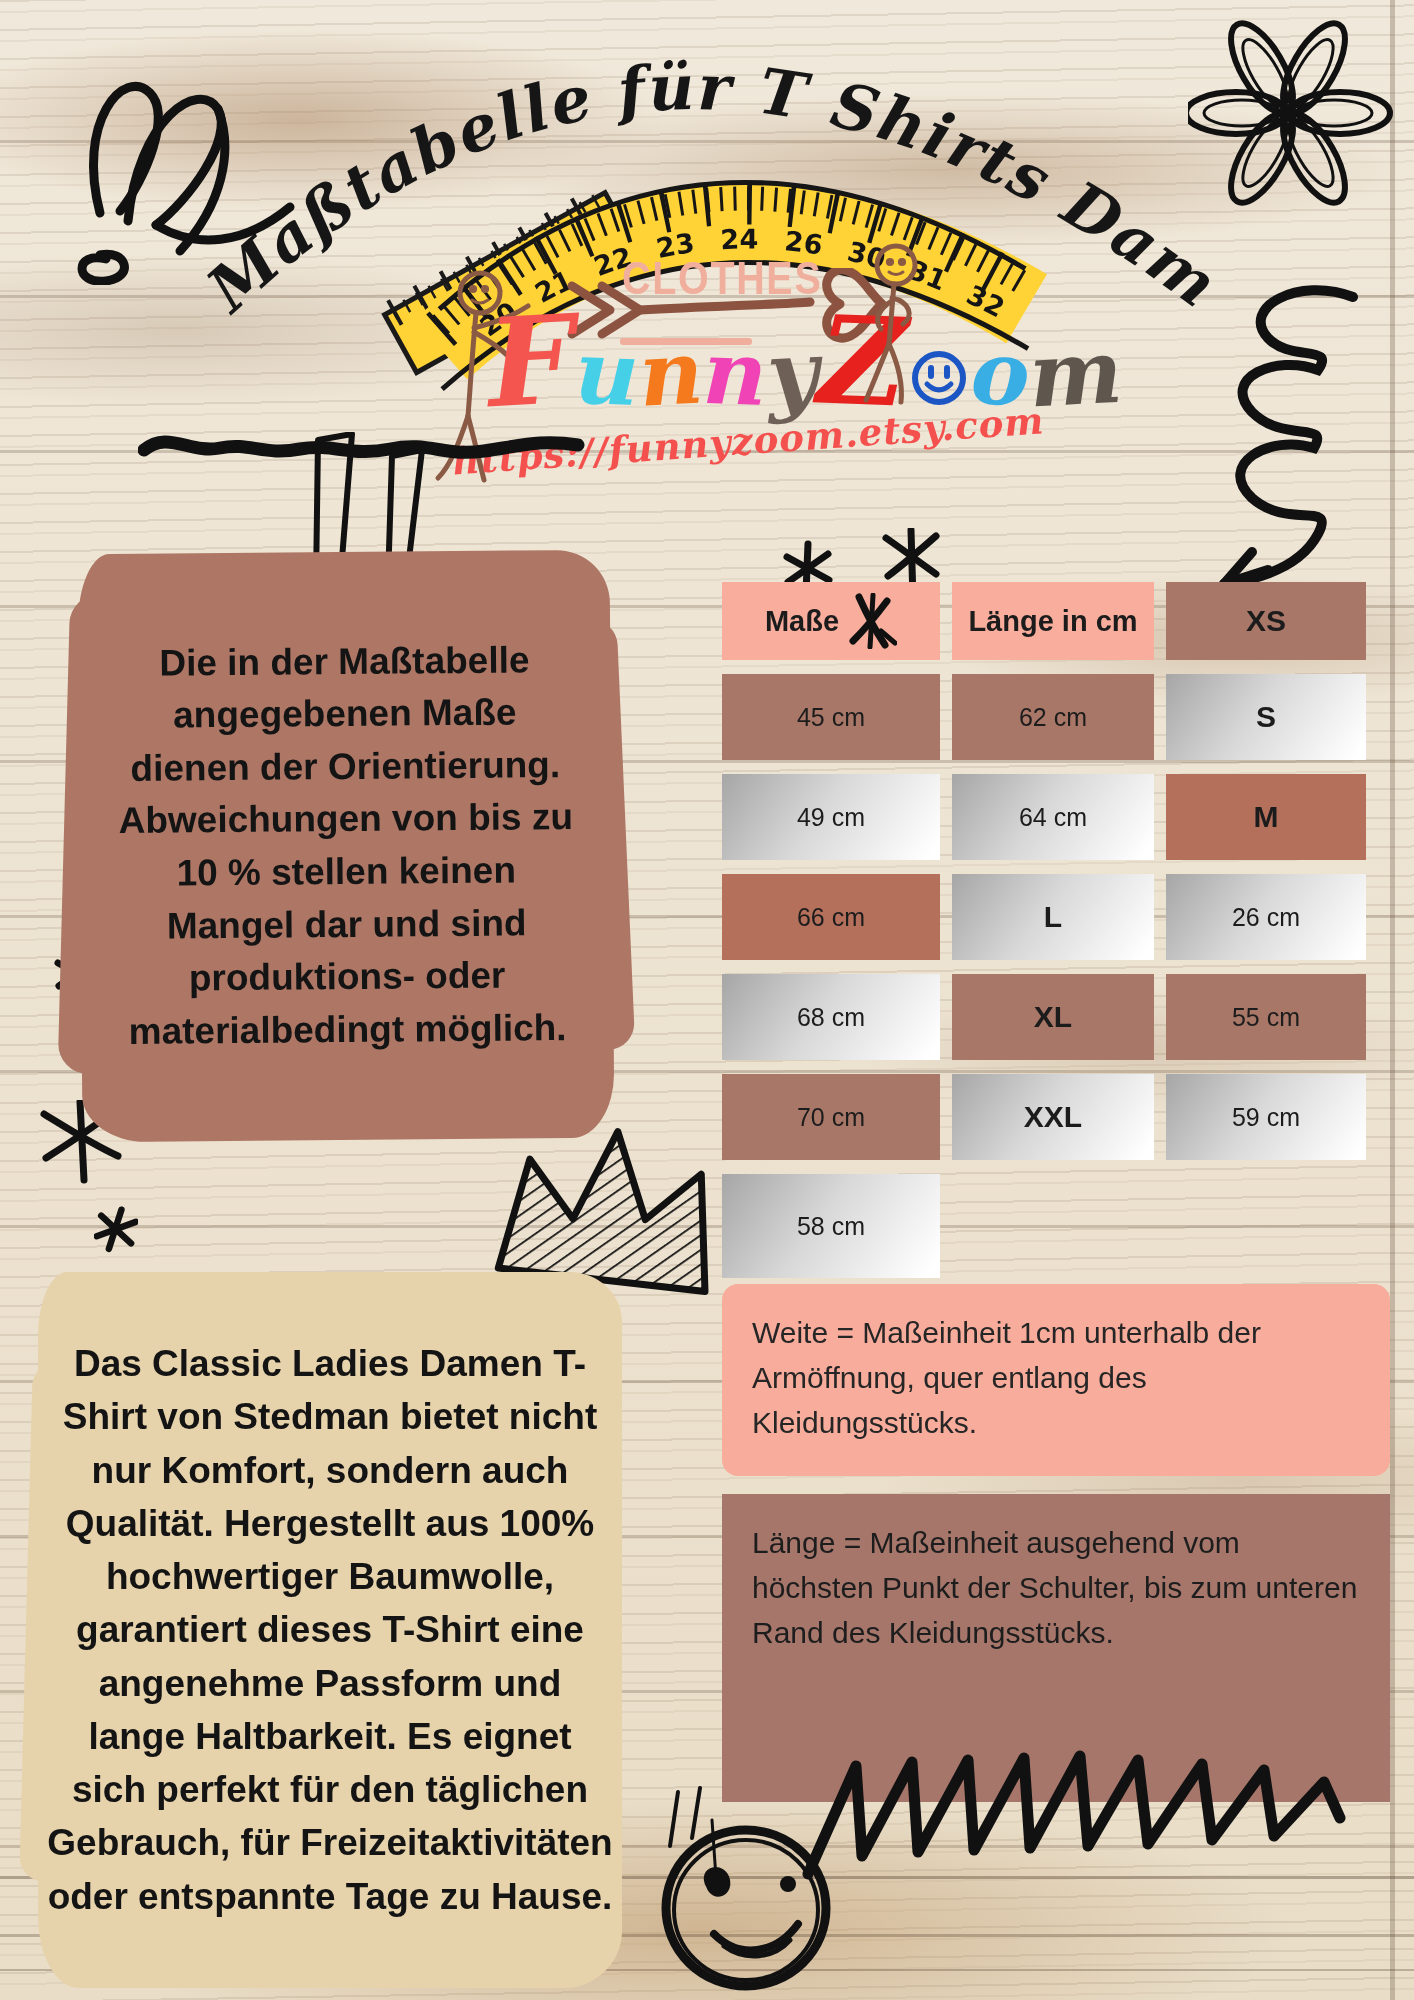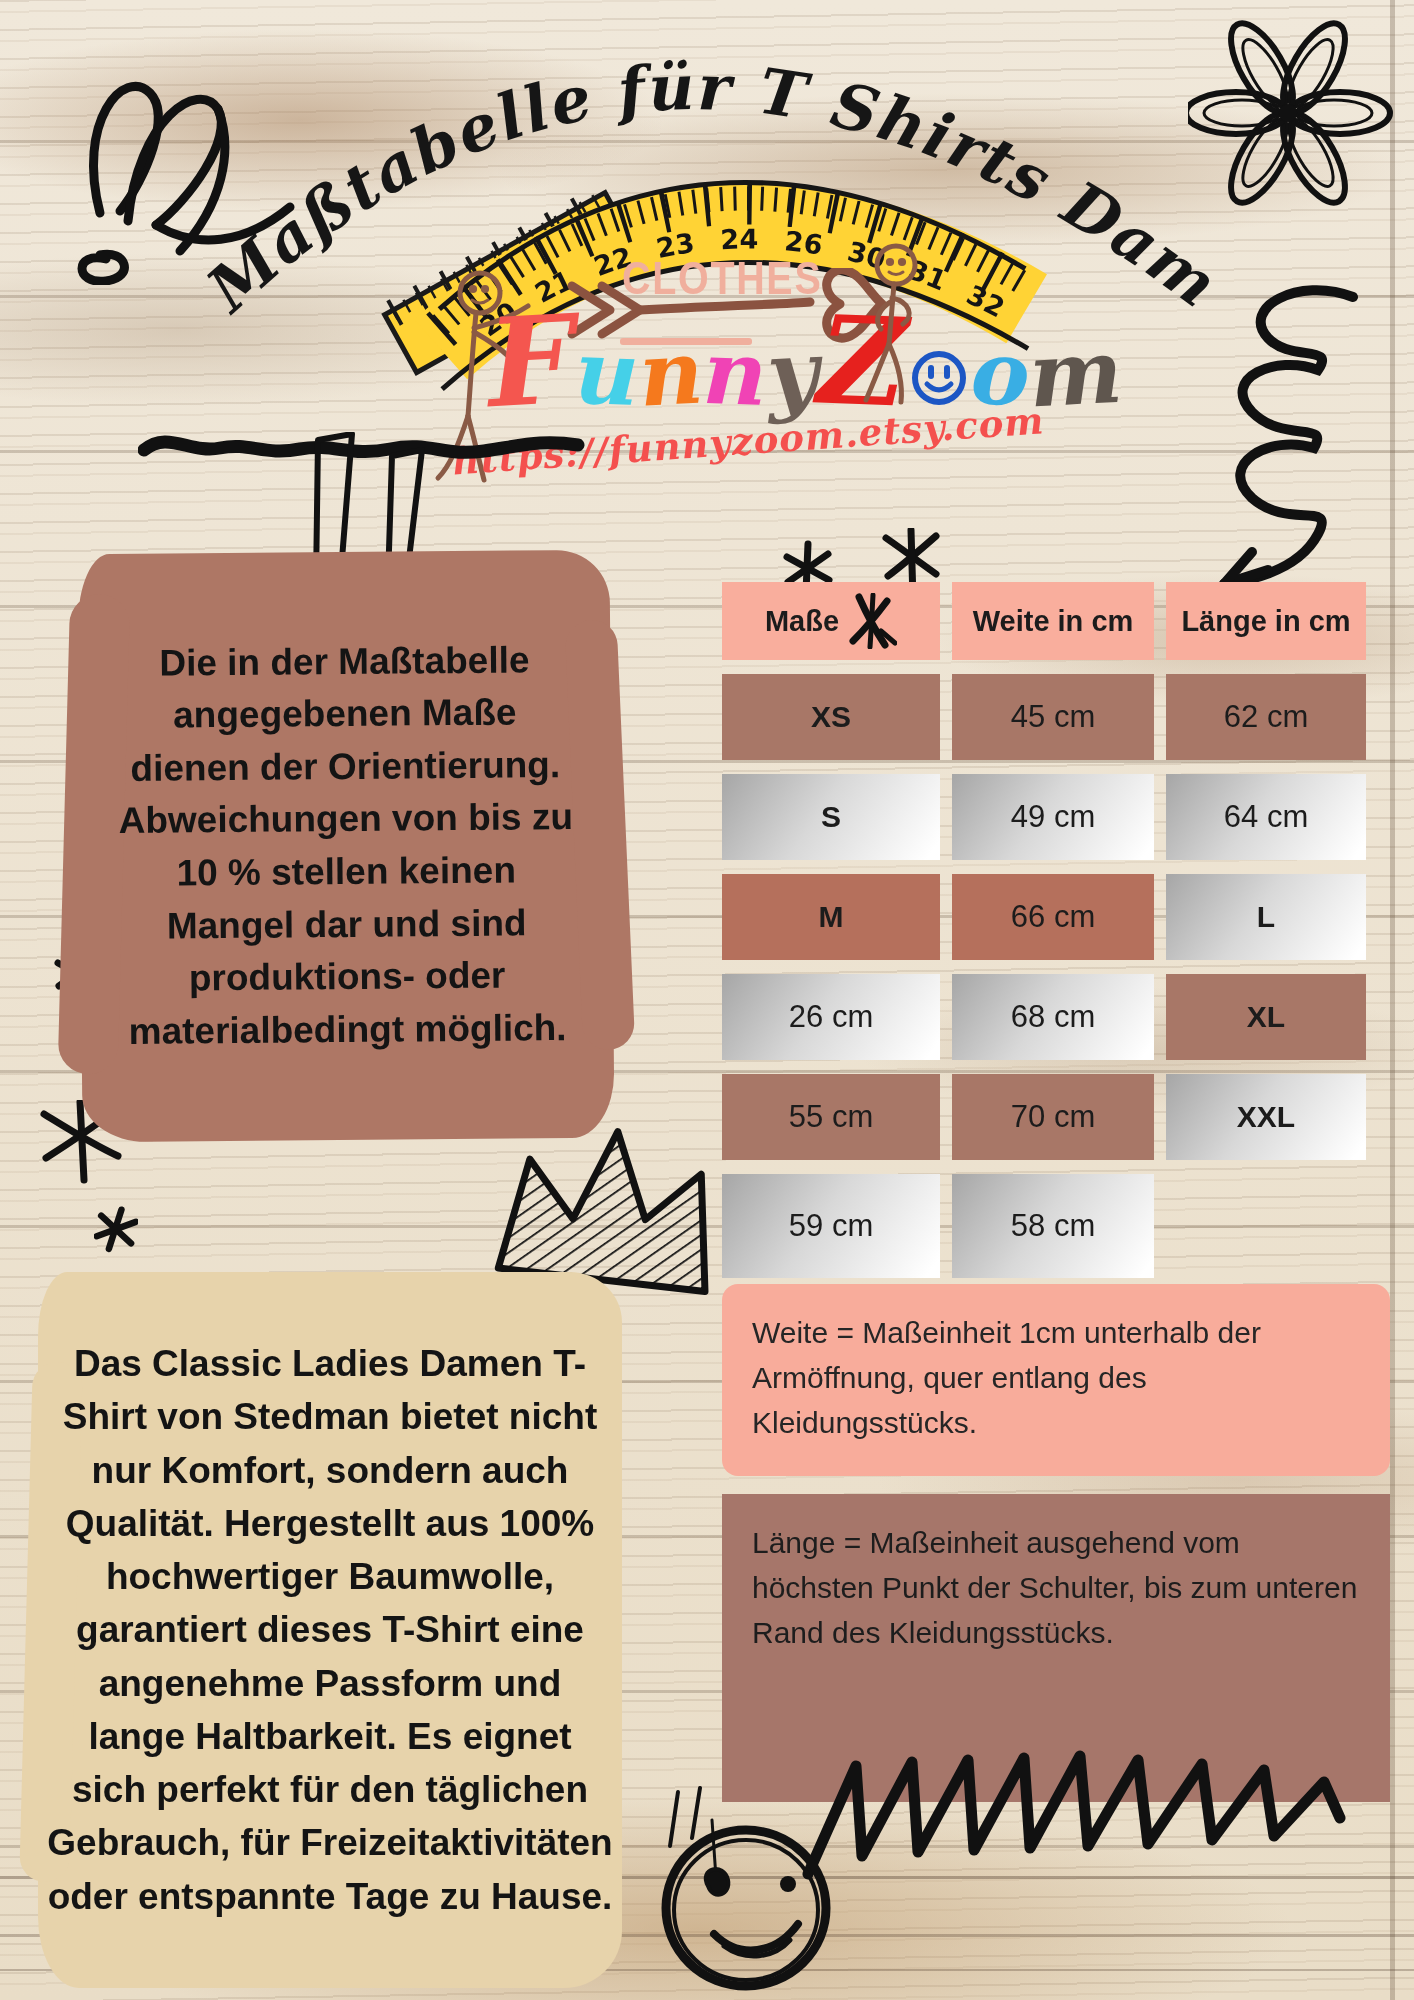--- a/index.html
+++ b/index.html
@@ -89,21 +89,21 @@
     display:grid;grid-template-columns:218px 202px 200px;
     grid-auto-rows:86px;grid-template-rows:78px 86px 86px 86px 86px 86px 104px;
     column-gap:12px;row-gap:14px;
   }
   .cell{display:flex;align-items:center;justify-content:center;color:#1c1c1c;}
   .cell-header{background:#f9ae9d;font-weight:bold;font-size:29px;gap:6px;}
   .row-brown{background:#a87767;}
   .row-brown-warm{background:#b5705c;}
   .row-silver{background:linear-gradient(125deg,#a6a6a6 0%,#d8d8d8 45%,#ffffff 95%);}
   .size-label{font-weight:bold;font-size:30px;}
-  .size-value{font-size:31px;font-weight:400;}
+  .size-value{font-size:25px;font-weight:400;}
 
   
   .note{left:722px;width:668px;padding:26px 30px;box-sizing:border-box;font-size:30px;line-height:1.5;color:#262626;}
   .note-weite{top:1284px;height:192px;background:#f8ac9b;border-radius:16px;}
   .note-laenge{top:1494px;height:308px;background:#a6766a;color:#1d1d1d;}
 </style>
 </head>
 <body>
 
 <div class="poster">
@@ -337,23 +337,20 @@
       <svg width="52" height="56" viewBox="0 0 52 56">
         <g stroke="#111" stroke-width="7" fill="none" stroke-linecap="round">
           <path d="M 14 4 C 22 22 32 40 40 52"></path>
           <path d="M 42 8 C 30 24 18 38 8 48"></path>
           <path d="M 28 2 C 27 20 26 40 25 54" stroke-width="5"></path>
           <path d="M 36 38 L 50 50" stroke-width="5"></path>
         </g>
       </svg>
     </div>
     <div class="cell cell-header">
-      <span>Weite in cm</span>
-    </div>
-    <div class="cell cell-header">
       <span>Länge in cm</span>
     </div>
 
   <div class="cell row-brown">
         <span class="size-label">XS</span>
       </div>
       <div class="cell row-brown">
         <span class="size-value">45 cm</span>
       </div>
       <div class="cell row-brown">

